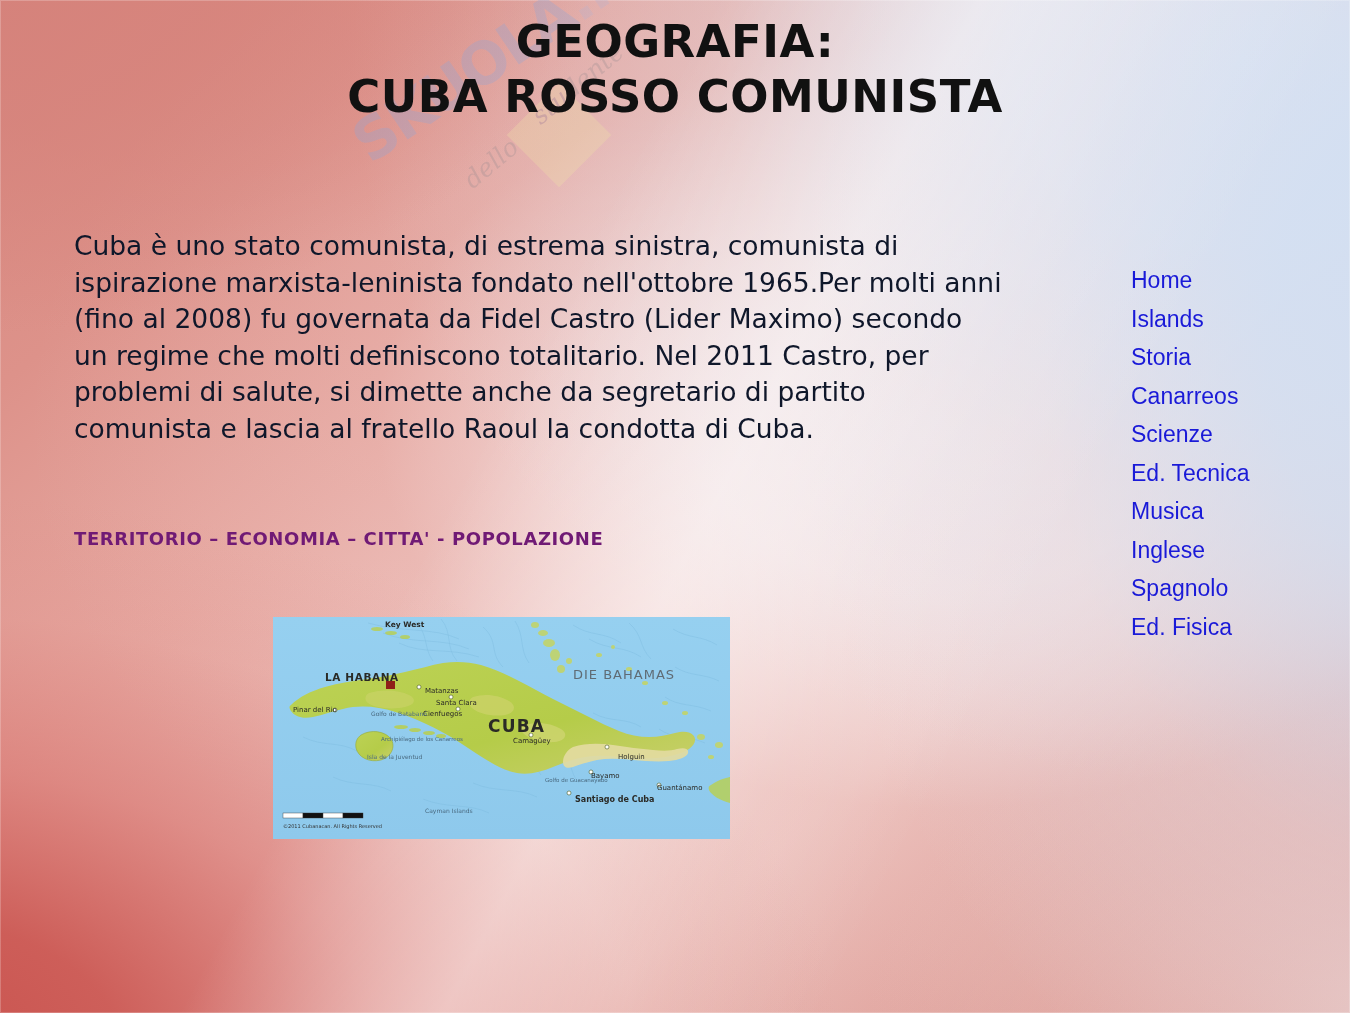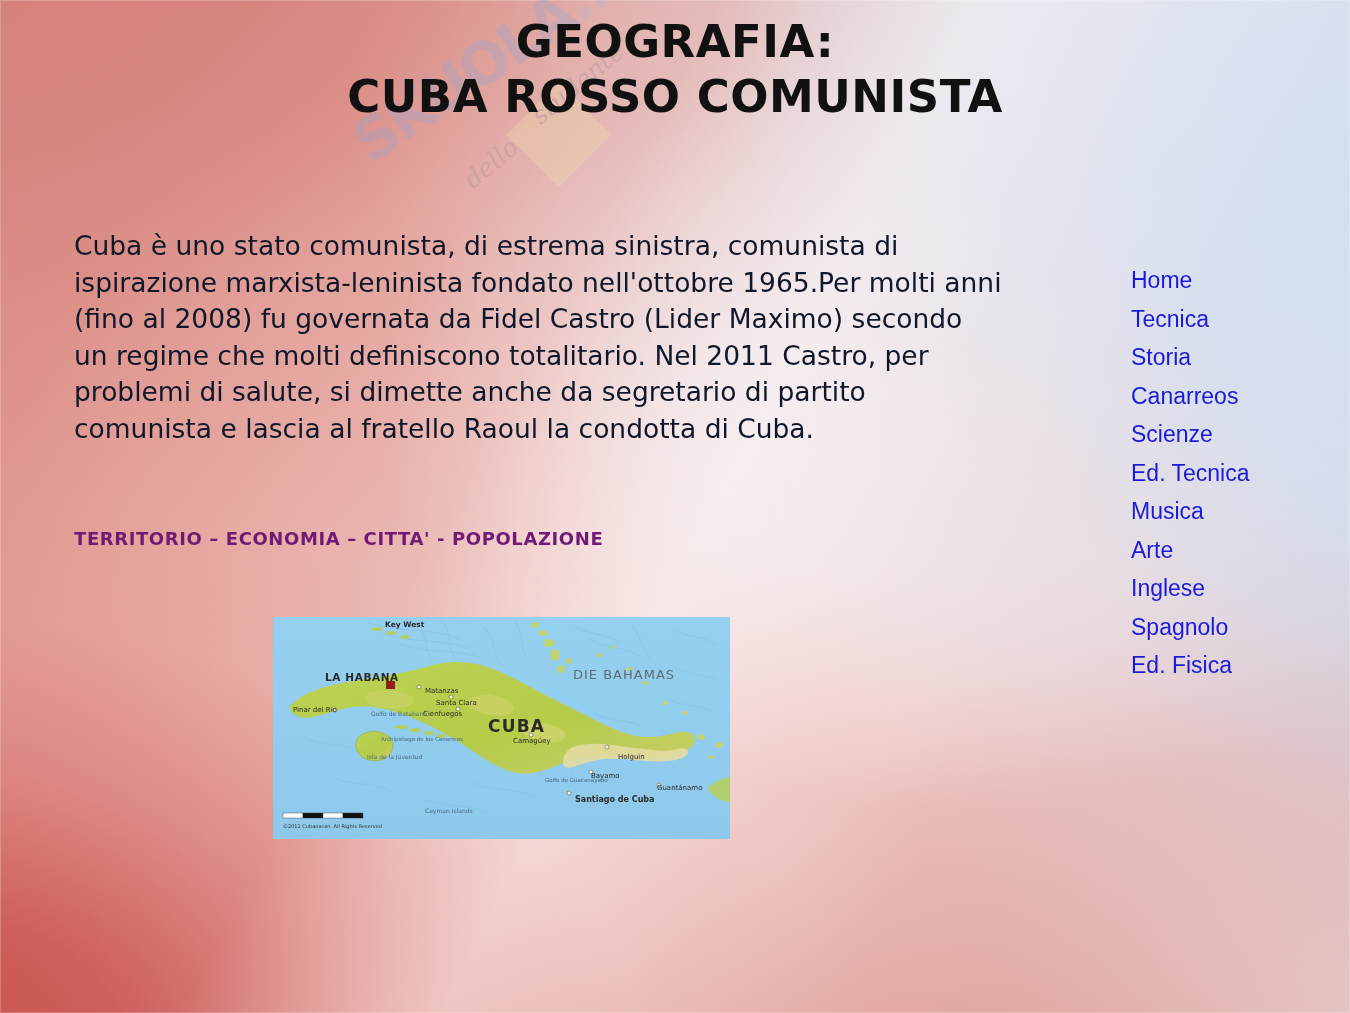--- a/index.html
+++ b/index.html
@@ -207,27 +207,26 @@
     <div class="title-line">GEOGRAFIA:</div>
     <div class="title-line">CUBA ROSSO COMUNISTA</div>
   </div>
 
   <div class="body-copy">Cuba è uno stato comunista, di estrema sinistra, comunista di ispirazione marxista-leninista fondato nell'ottobre 1965.Per molti anni (fino al 2008) fu governata da Fidel Castro (Lider Maximo) secondo un regime che molti definiscono totalitario. Nel 2011 Castro, per problemi di salute, si dimette anche da segretario di partito comunista e lascia al fratello Raoul la condotta di Cuba.</div>
 
   <div class="subheading">TERRITORIO – ECONOMIA – CITTA' - POPOLAZIONE</div>
 
   <div class="nav-menu">
     <div class="nav-item">Home</div>
-    <div class="nav-item">Tecnica</div>
+    <div class="nav-item">Islands</div>
     <div class="nav-item">Storia</div>
     <div class="nav-item">Canarreos</div>
     <div class="nav-item">Scienze</div>
     <div class="nav-item">Ed. Tecnica</div>
     <div class="nav-item">Musica</div>
-    <div class="nav-item">Arte</div>
     <div class="nav-item">Inglese</div>
     <div class="nav-item">Spagnolo</div>
     <div class="nav-item">Ed. Fisica</div>
   </div>
 
   <div class="map-frame">
     <svg width="457" height="222" viewBox="0 0 457 222">
       <defs>
         <linearGradient id="oceanGrad" x1="0" y1="0" x2="0" y2="1">
           <stop offset="0%" stop-color="#96d0f0"></stop>

